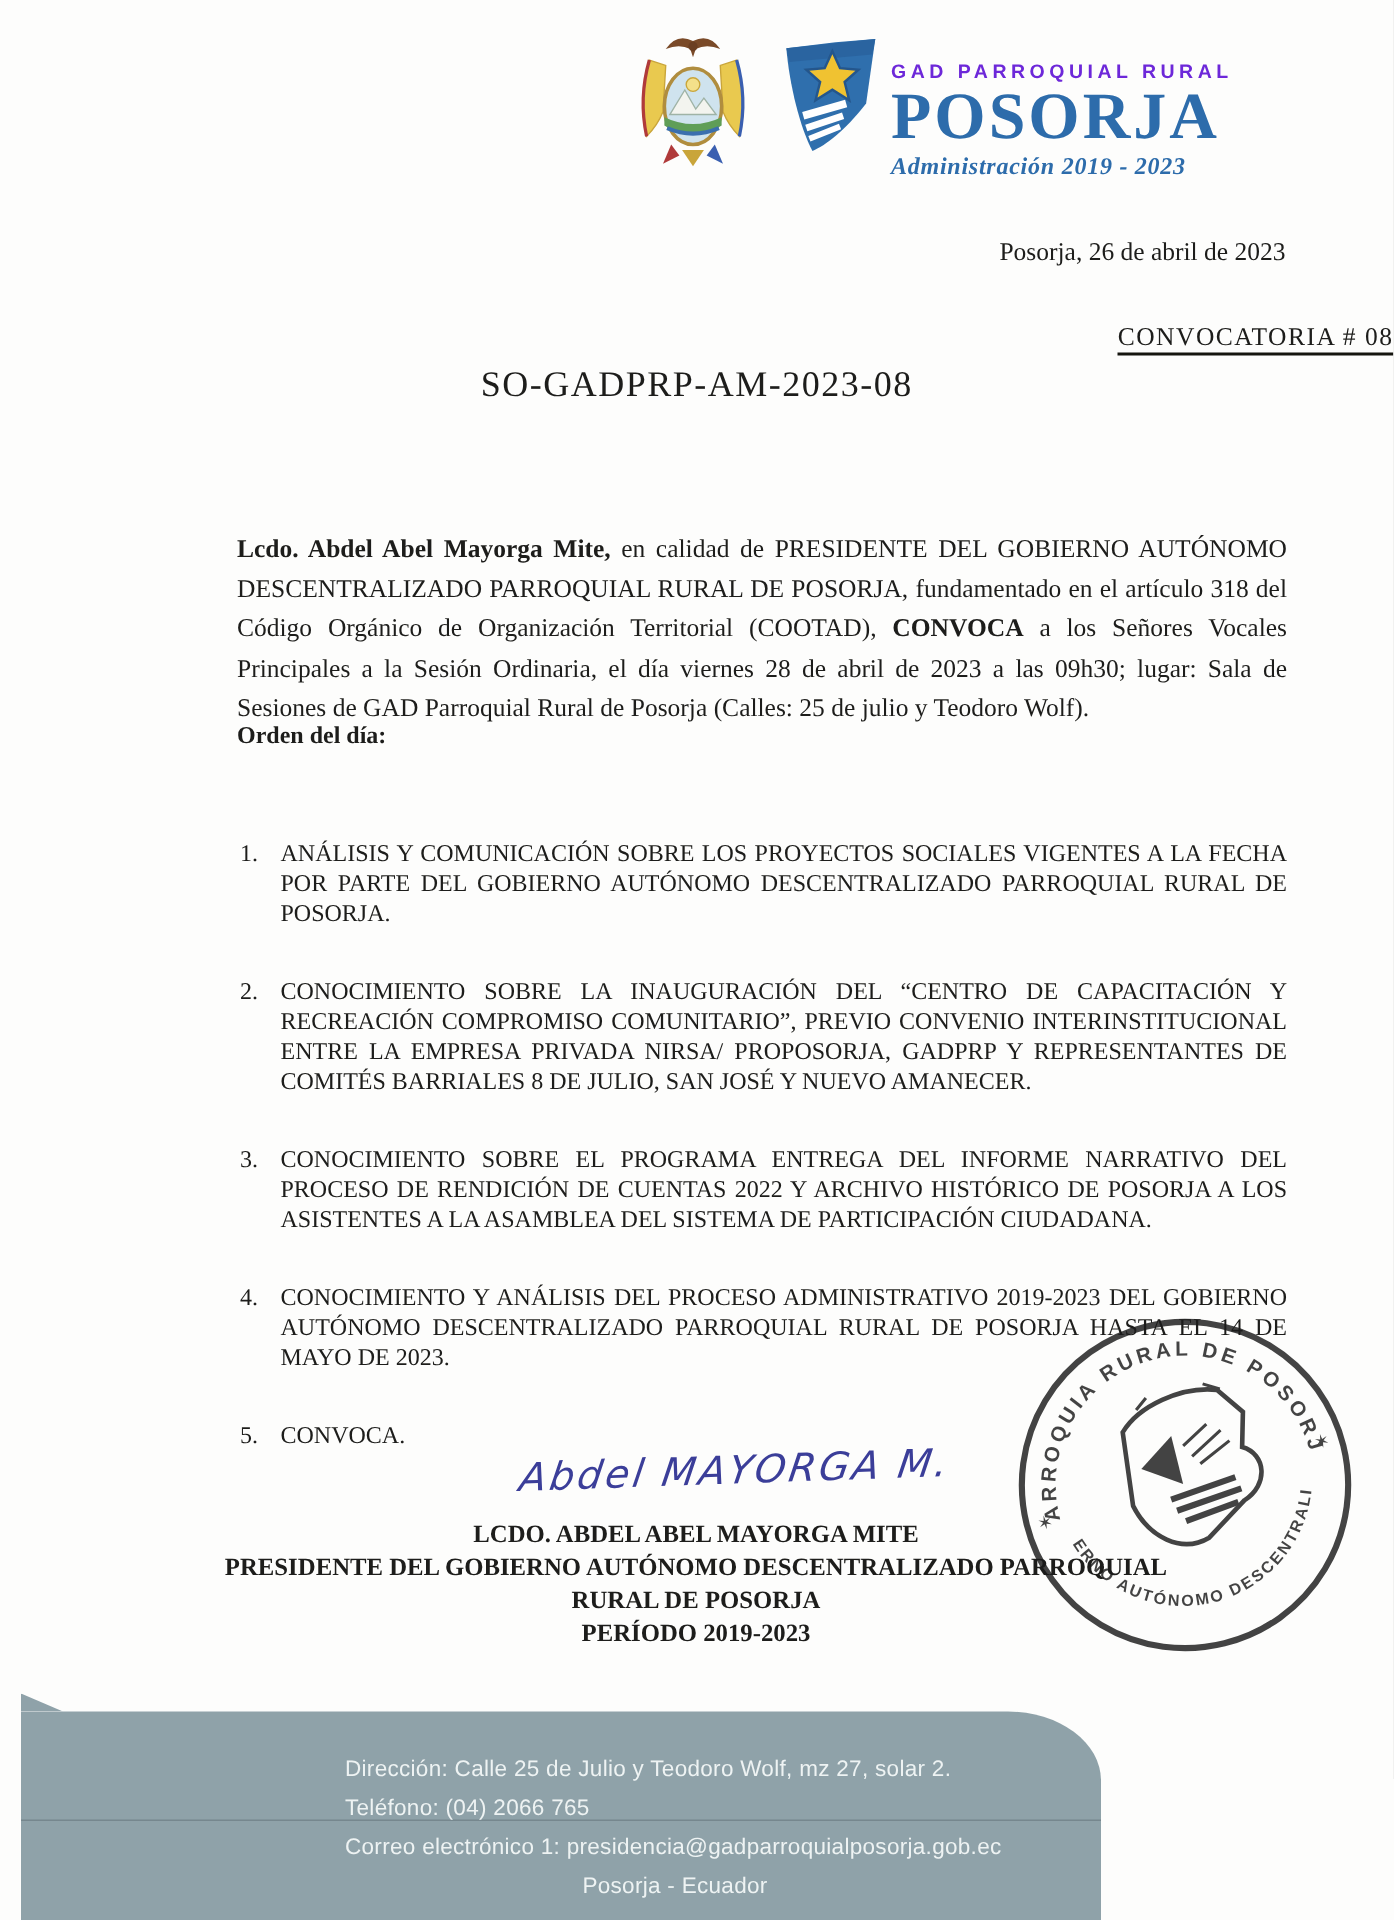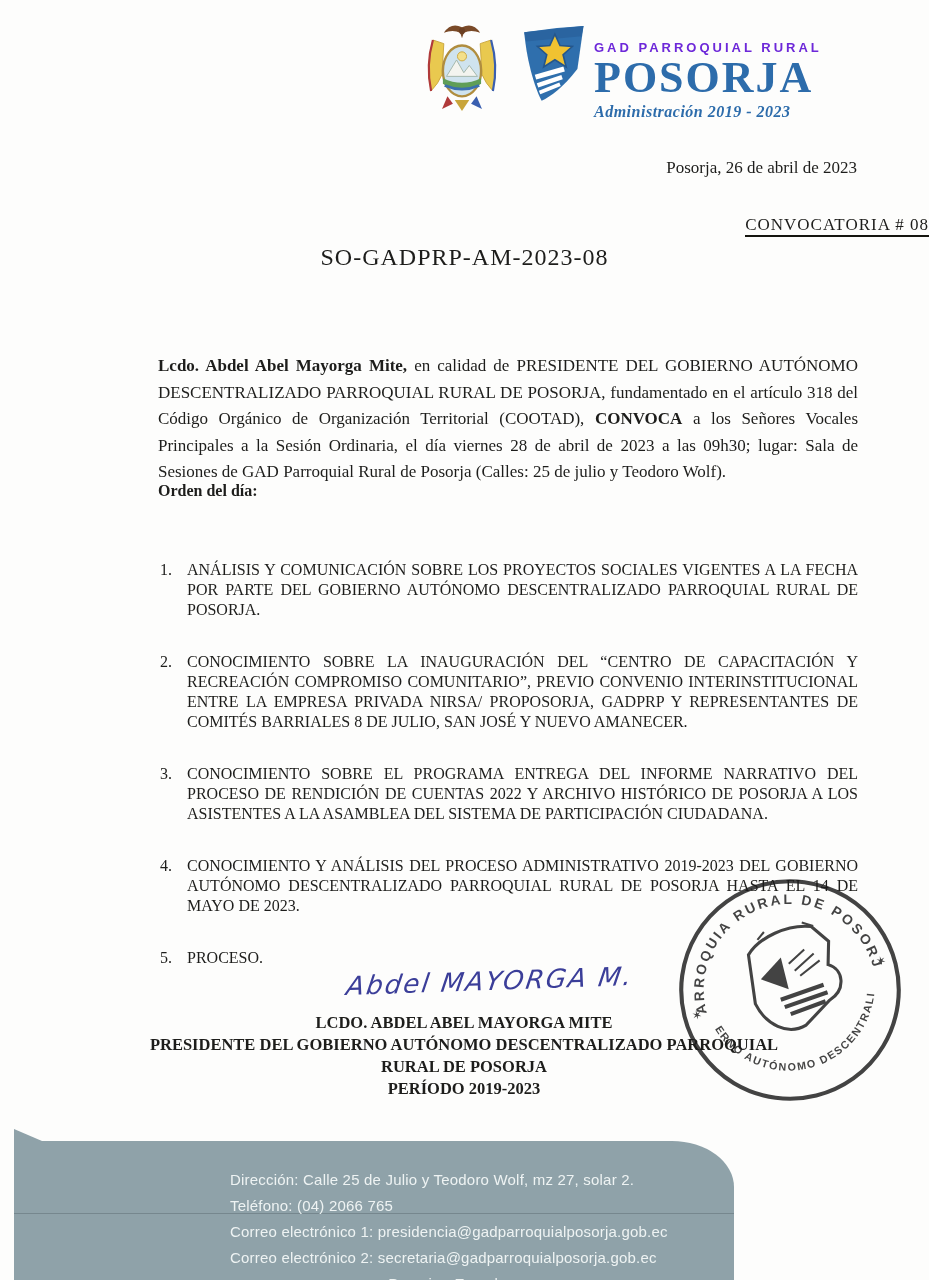--- a/index.html
+++ b/index.html
@@ -107,21 +107,21 @@
 
   <p id="intro-paragraph"><b>Lcdo. Abdel Abel Mayorga Mite,</b><span> en calidad de PRESIDENTE DEL GOBIERNO AUTÓNOMO DESCENTRALIZADO PARROQUIAL RURAL DE POSORJA, fundamentado en el artículo 318 del Código Orgánico de Organización Territorial (COOTAD), </span><b>CONVOCA</b><span> a los Señores Vocales Principales a la Sesión Ordinaria, el día viernes 28 de abril de 2023 a las 09h30; lugar: Sala de Sesiones de GAD Parroquial Rural de Posorja (Calles: 25 de julio y Teodoro Wolf).</span></p>
 
   <div id="agenda-heading">Orden del día:</div>
 
   <ol id="agenda-list">
     <li><span>ANÁLISIS Y COMUNICACIÓN SOBRE LOS PROYECTOS SOCIALES VIGENTES A LA FECHA POR PARTE DEL GOBIERNO AUTÓNOMO DESCENTRALIZADO PARROQUIAL RURAL DE POSORJA.</span></li>
     <li><span>CONOCIMIENTO SOBRE LA INAUGURACIÓN DEL “CENTRO DE CAPACITACIÓN Y RECREACIÓN COMPROMISO COMUNITARIO”, PREVIO CONVENIO INTERINSTITUCIONAL ENTRE LA EMPRESA PRIVADA NIRSA/ PROPOSORJA, GADPRP Y REPRESENTANTES DE COMITÉS BARRIALES 8 DE JULIO, SAN JOSÉ Y NUEVO AMANECER.</span></li>
     <li><span>CONOCIMIENTO SOBRE EL PROGRAMA ENTREGA DEL INFORME NARRATIVO DEL PROCESO DE RENDICIÓN DE CUENTAS 2022 Y ARCHIVO HISTÓRICO DE POSORJA A LOS ASISTENTES A LA ASAMBLEA DEL SISTEMA DE PARTICIPACIÓN CIUDADANA.</span></li>
     <li><span>CONOCIMIENTO Y ANÁLISIS DEL PROCESO ADMINISTRATIVO 2019-2023 DEL GOBIERNO AUTÓNOMO DESCENTRALIZADO PARROQUIAL RURAL DE POSORJA HASTA EL 14 DE MAYO DE 2023.</span></li>
-    <li><span>PROCESO.</span></li>
+    <li><span>CONVOCA.</span></li>
   </ol>
 
   <div id="signature-hand">Abdel MAYORGA M.</div>
 
   <div id="signature-block">
     <div>LCDO. ABDEL ABEL MAYORGA MITE</div>
     <div>PRESIDENTE DEL GOBIERNO AUTÓNOMO DESCENTRALIZADO PARROQUIAL</div>
     <div>RURAL DE POSORJA</div>
     <div>PERÍODO 2019-2023</div>
   </div>
@@ -148,18 +148,17 @@
     </g>
   </svg>
 
   <div id="footer-band">
     <div id="footer-notch"></div>
     <div id="footer-scanline"></div>
     <div id="footer-text">
       <div>Dirección: Calle 25 de Julio y Teodoro Wolf, mz 27, solar 2.</div>
       <div>Teléfono: (04) 2066 765</div>
       <div>Correo electrónico 1: presidencia@gadparroquialposorja.gob.ec</div>
-      <div>Correo electrónico 2: secretaria@gadparroquialposorja.gob.ec</div>
       <div class="footer-center">Posorja - Ecuador</div>
     </div>
   </div>
 
 </div>
 
 </body></html>

